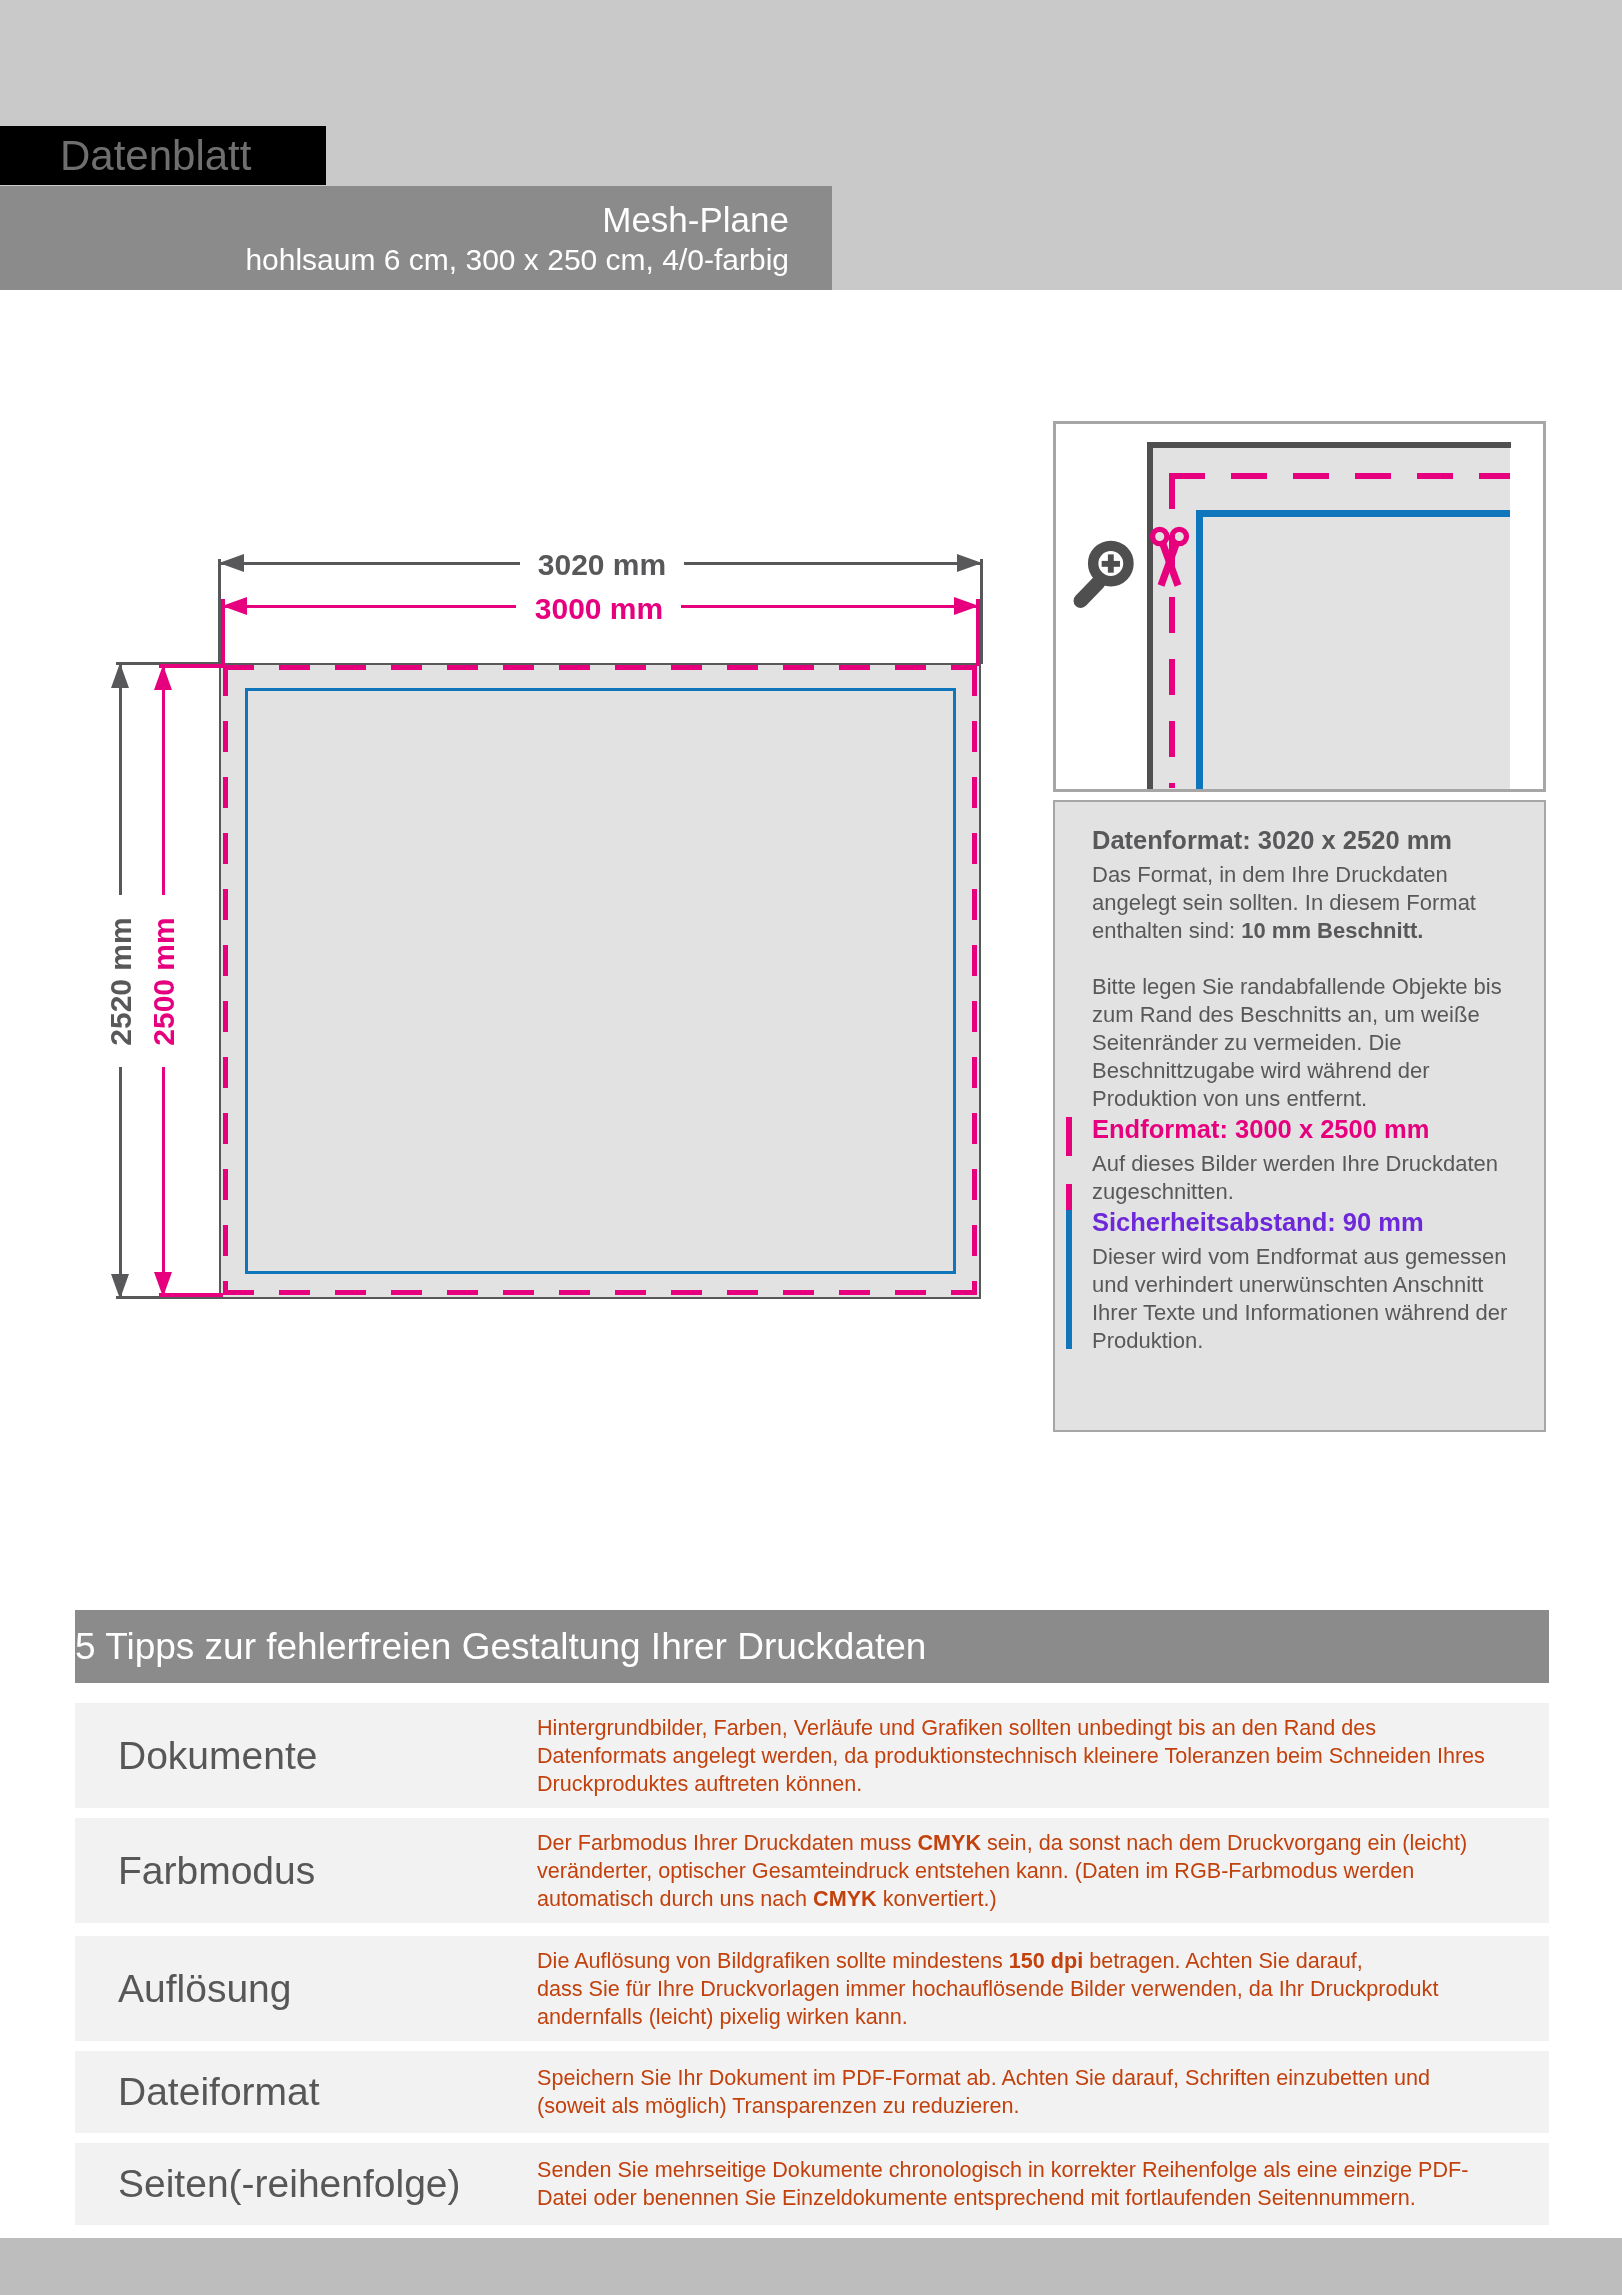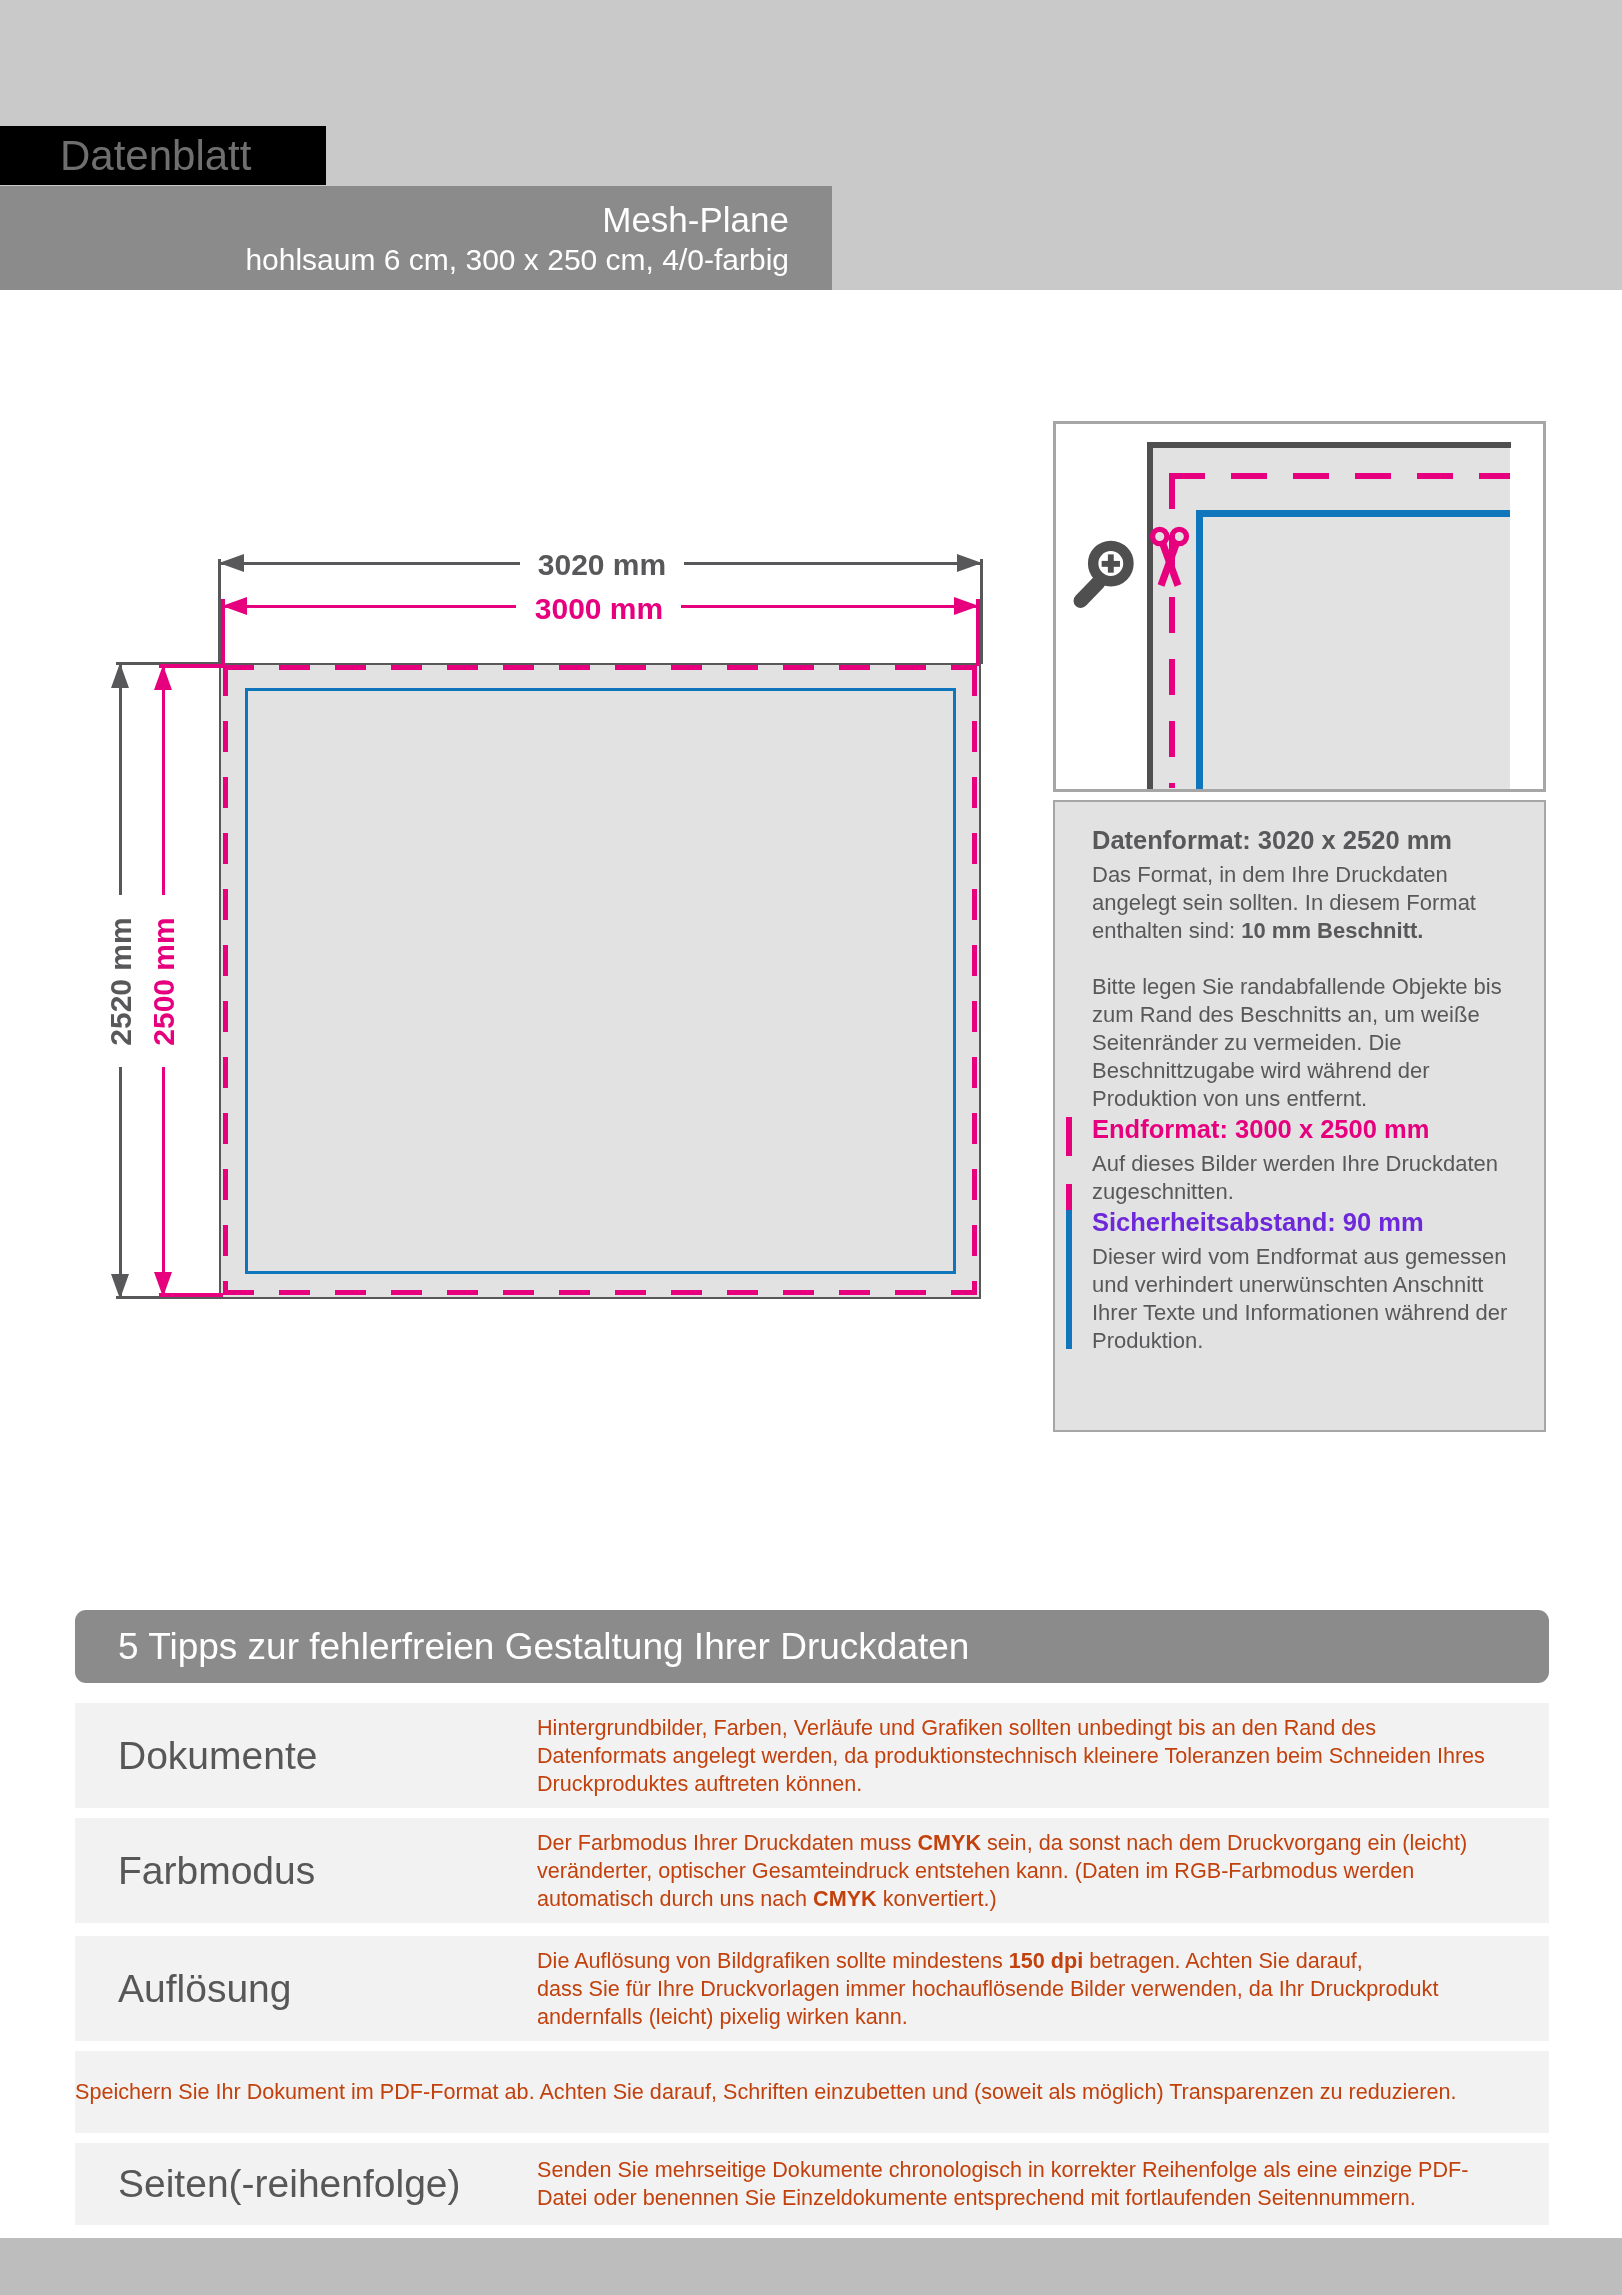--- a/index.html
+++ b/index.html
@@ -73,21 +73,21 @@
     background:repeating-linear-gradient(180deg,#e6007e 0 39px, transparent 39px 67px);
   }
   .sec-sich::before{
     content:""; position:absolute; left:-26px; top:3.9px; width:5.9px; height:139px;
     background:#0f76bc;
   }
 
   
   .tips-header{
     left:75px; top:1610px; width:1474px; height:73px; background:#8b8b8b;
-    color:#ffffff; font-size:37px; line-height:73px; padding-left:43px; box-sizing:border-box;border-radius:11px;
+    color:#ffffff; font-size:37px; line-height:73px; box-sizing:border-box;
   }
   .tip-row{
     left:75px; width:1474px; background:#f2f2f2;
     display:flex; align-items:center; box-sizing:border-box;
   }
   .tip-label{width:462px; padding-left:43px; box-sizing:border-box; font-size:39px; color:#575757; flex-shrink:0;}
   .tip-text{flex:1; font-size:21.6px; line-height:28px; color:#c2410c; padding-right:46px; white-space:pre-line;}
   .row1{top:1703px; height:105px;}
   .row2{top:1818px; height:105px;}
   .row3{top:1936px; height:105px;}
@@ -200,20 +200,21 @@
   <div class="abs tip-row row2">
     <div class="tip-label">Farbmodus</div>
     <div class="tip-text"><span>Der Farbmodus Ihrer Druckdaten muss </span><b>CMYK</b><span> sein, da sonst nach dem Druckvorgang ein (leicht) veränderter, optischer Gesamteindruck entstehen kann. (Daten im RGB-Farbmodus werden automatisch durch uns nach </span><b>CMYK</b><span> konvertiert.)</span></div>
   </div>
   <div class="abs tip-row row3">
     <div class="tip-label">Auflösung</div>
     <div class="tip-text"><span>Die Auflösung von Bildgrafiken sollte mindestens </span><b>150 dpi</b><span> betragen. Achten Sie darauf,
 dass Sie für Ihre Druckvorlagen immer hochauflösende Bilder verwenden, da Ihr Druckprodukt andernfalls (leicht) pixelig wirken kann.</span></div>
   </div>
   <div class="abs tip-row row4">
+    <div class="tip-label">Dateiformat</div>
     <div class="tip-text"><span>Speichern Sie Ihr Dokument im PDF-Format ab. Achten Sie darauf, Schriften einzubetten und (soweit als möglich) Transparenzen zu reduzieren.</span></div>
   </div>
   <div class="abs tip-row row5">
     <div class="tip-label">Seiten(-reihenfolge)</div>
     <div class="tip-text"><span>Senden Sie mehrseitige Dokumente chronologisch in korrekter Reihenfolge als eine einzige PDF-Datei oder benennen Sie Einzeldokumente entsprechend mit fortlaufenden Seitennummern.</span></div>
   </div>
 
   <div class="abs footer-band"></div>
 
 </div>

